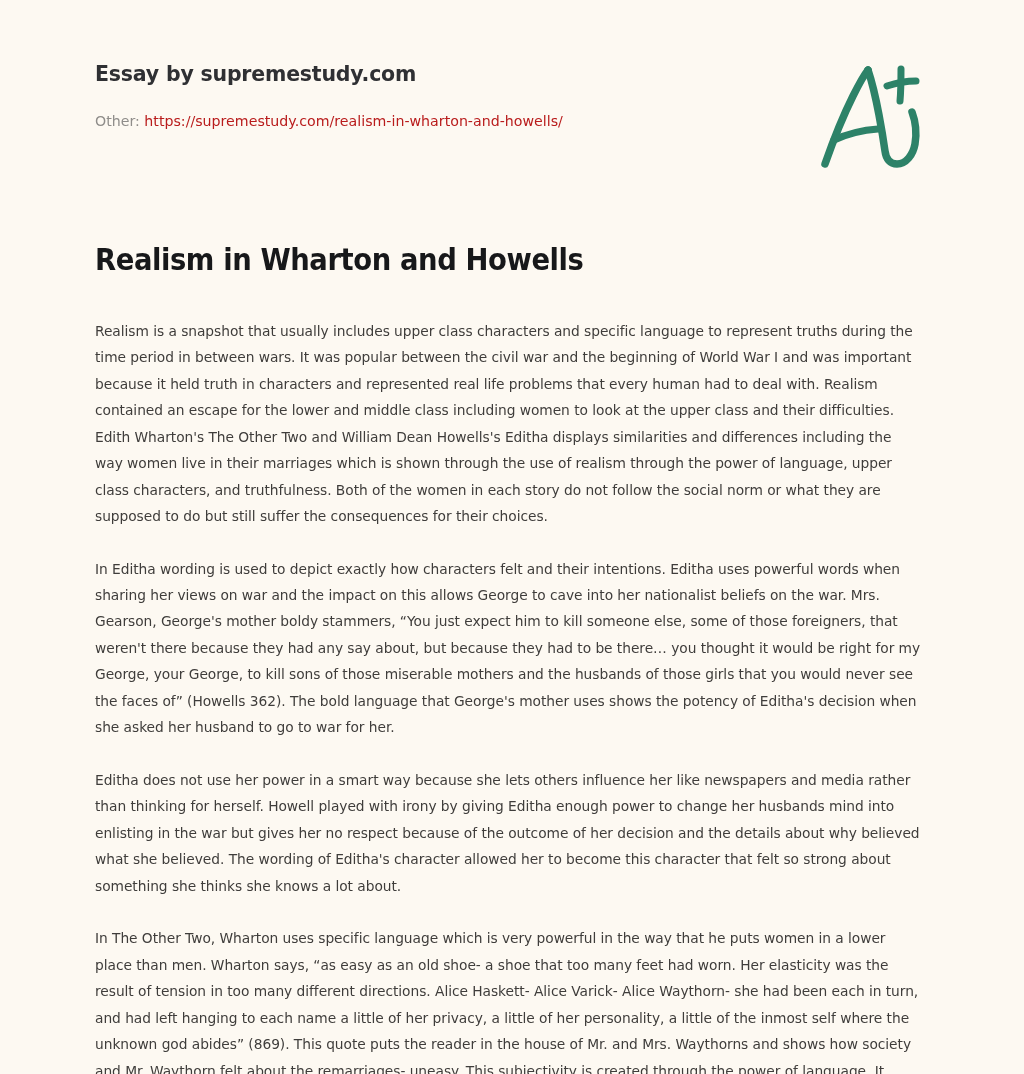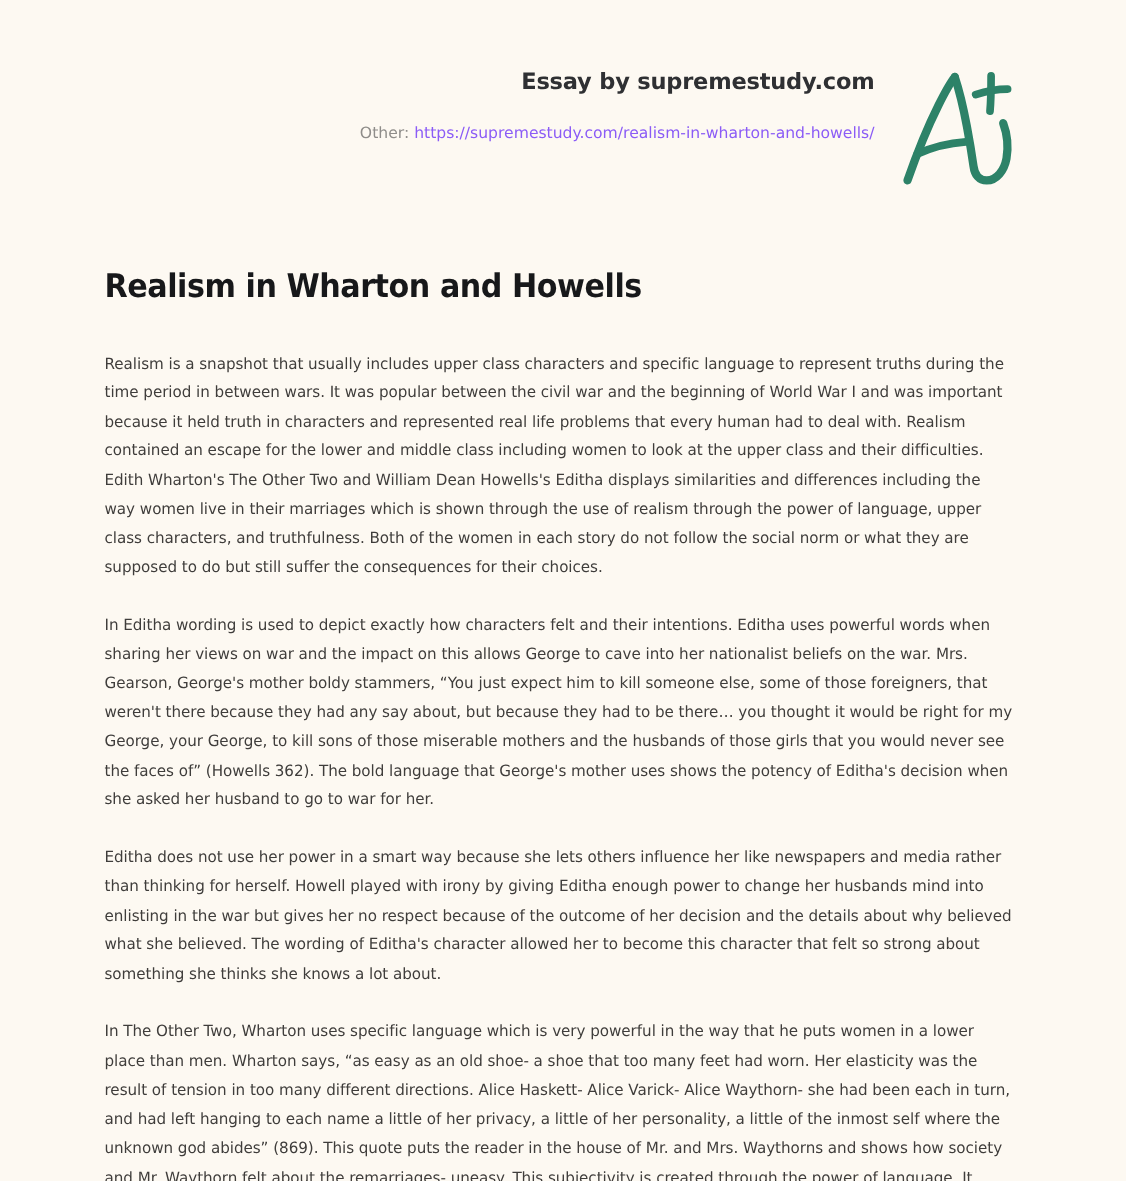--- a/index.html
+++ b/index.html
@@ -25,21 +25,20 @@
 
   
   .header {
     position: absolute;
     left: 0;
     top: 0;
     width: 1024px;
     height: 190px;
     box-sizing: border-box;
     padding: 62px 78px 0 95px;
-    text-align: right;
   }
 
   .header-left {
     position: absolute;
     left: 95px;
     top: 62px;
     width: 700px;
   }
 
   .byline {
@@ -56,21 +55,21 @@
     margin-top: 25px;
     font-family: "DejaVu Sans", sans-serif;
     font-size: 14.2px;
     line-height: 1.3;
     white-space: nowrap;
   }
   .source-label {
     color: #8f8d8a;
   }
   .source-url {
-    color: #8b5cf6;
+    color: #b91c1c;
     text-decoration: none;
   }
 
   
   .logo {
     position: absolute;
     left: 812px;
     top: 52px;
     width: 118px;
     height: 122px;

